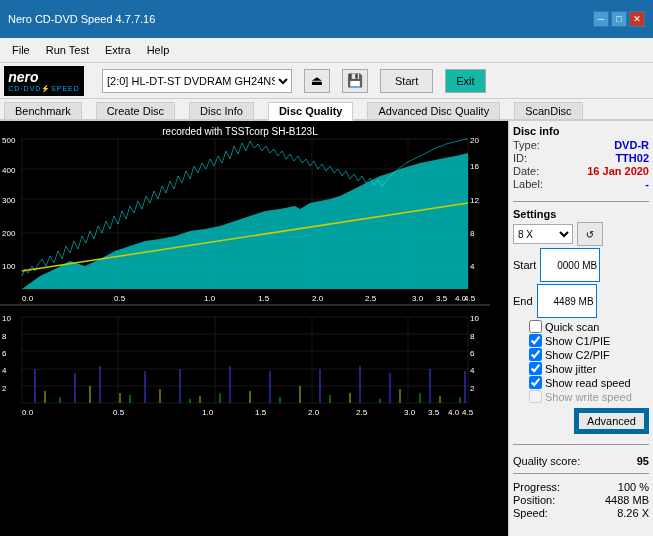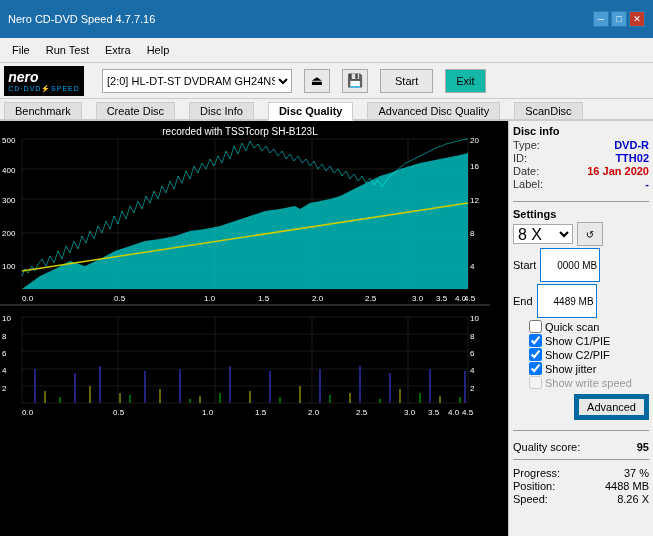--- a/index.html
+++ b/index.html
@@ -167,21 +167,21 @@
     .info-label { color: #333; }
     .info-value { color: #0000cc; font-weight: bold; }
     .info-value-red { color: #cc0000; font-weight: bold; }
 
     .settings-title { font-weight: bold; font-size: 11px; margin-bottom: 2px; }
     .settings-row { display: flex; align-items: center; gap: 4px; margin: 2px 0; }
 
     .speed-select {
       width: 60px;
       height: 20px;
-      font-size: 16px;
+      font-size: 10px;
       border: 1px solid #aaa;
       background: white;
     }
 
     .mb-input {
       width: 60px;
       height: 34px;
       font-size: 10px;
       border: 1px solid #0078d7;
       text-align: right;
@@ -474,41 +474,45 @@
       </div>
       <div class="checkbox-row">
         <input type="checkbox" checked="" style="">
         <span>Show C2/PIF</span>
       </div>
       <div class="checkbox-row">
         <input type="checkbox" checked="" style="">
         <span>Show jitter</span>
       </div>
       <div class="checkbox-row">
+        <input type="checkbox" checked="" style="">
+        <span>Show read speed</span>
+      </div>
+      <div class="checkbox-row">
         <input type="checkbox" disabled="" style="">
         <span style="color:#999;">Show write speed</span>
       </div>
       <div style="display:flex; justify-content:flex-end; margin-top:3px;">
         <button class="advanced-btn">Advanced</button>
       </div>
     </div>
 
     <div class="divider"></div>
 
     <div class="quality-row">
       <span>Quality score:</span>
       <span class="quality-value">95</span>
     </div>
 
     <div class="divider"></div>
 
     <div class="progress-section">
       <div class="progress-row">
         <span>Progress:</span>
-        <span>37 %</span>
+        <span>100 %</span>
       </div>
       <div class="progress-row">
         <span>Position:</span>
         <span>4488 MB</span>
       </div>
       <div class="progress-row">
         <span>Speed:</span>
         <span>8.26 X</span>
       </div>
     </div>

